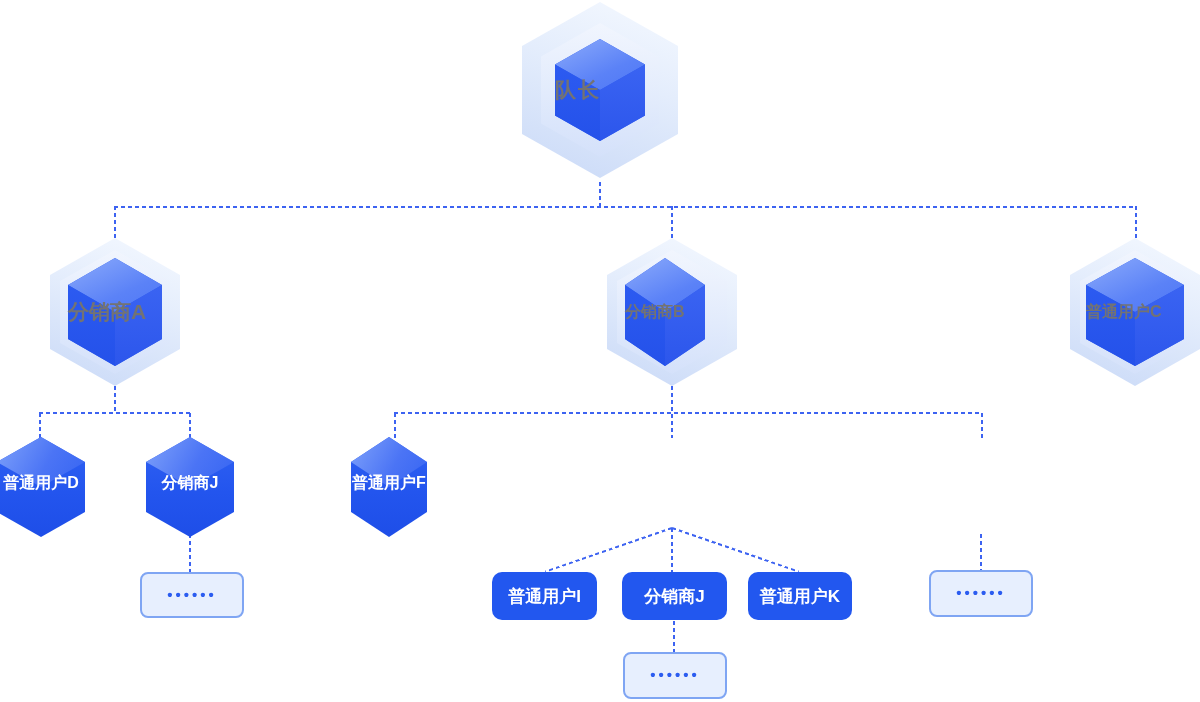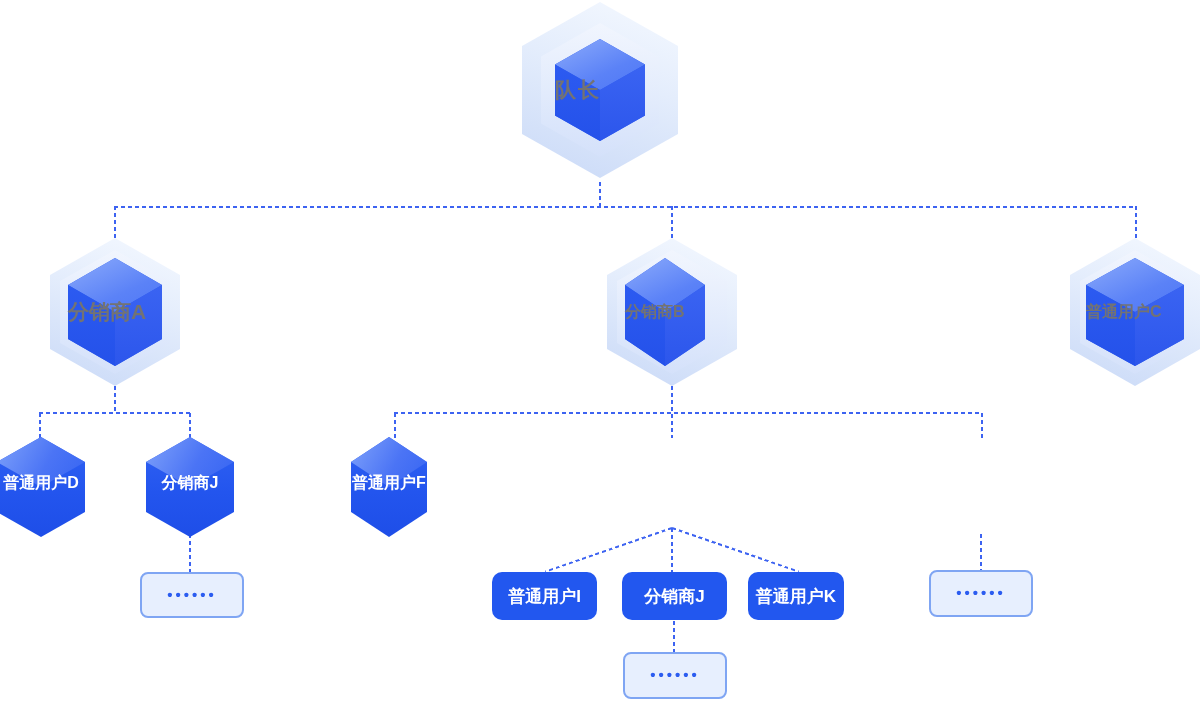--- a/index.html
+++ b/index.html
@@ -156,21 +156,21 @@
   </div>
 
 
 
   <div class="rect-node" style="left:492px;top:572px;width:105px">
     <span>普通用户I</span>
   </div>
   <div class="rect-node" style="left:622px;top:572px;width:105px">
     <span>分销商J</span>
   </div>
-  <div class="rect-node" style="left:748px;top:572px;width:96px">
+  <div class="rect-node" style="left:748px;top:572px;width:104px">
     <span>普通用户K</span>
   </div>
 
   <div class="dots-box" style="left:140px;top:572px;width:104px;height:46px">
     <span class="dots">••••••</span>
   </div>
   <div class="dots-box" style="left:929px;top:570px;width:104px;height:47px">
     <span class="dots">••••••</span>
   </div>
   <div class="dots-box" style="left:623px;top:652px;width:104px;height:47px">

